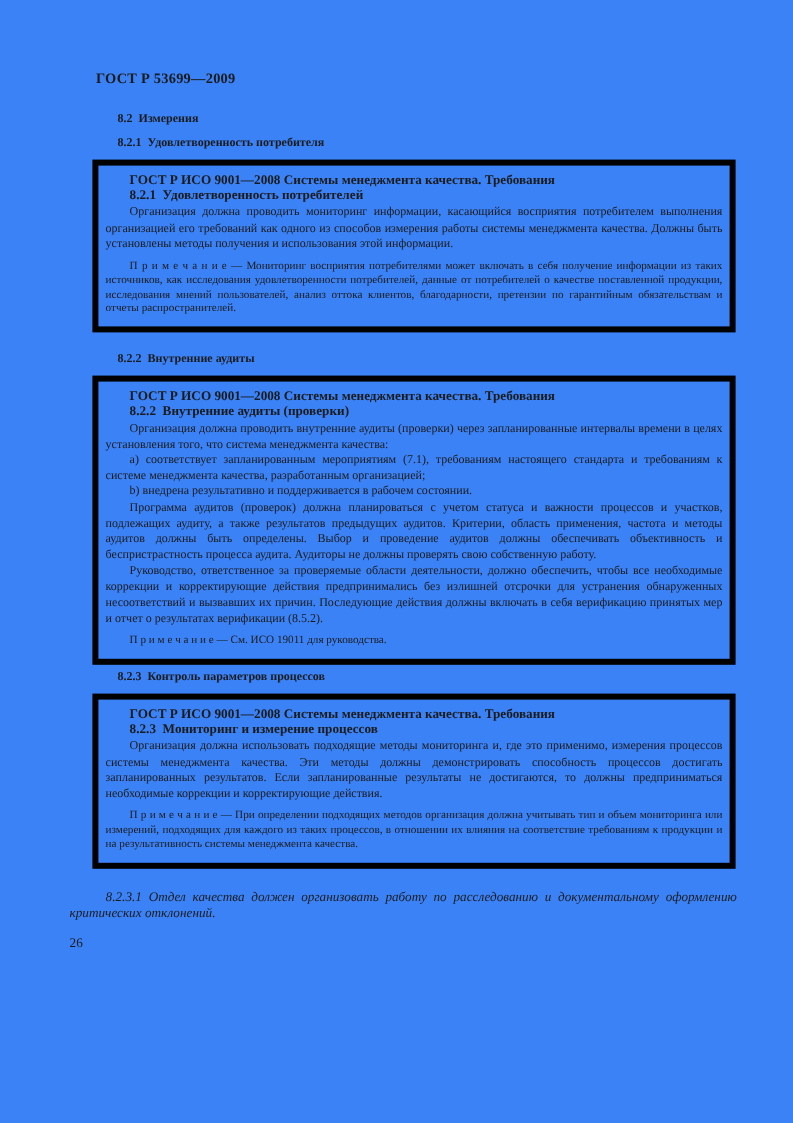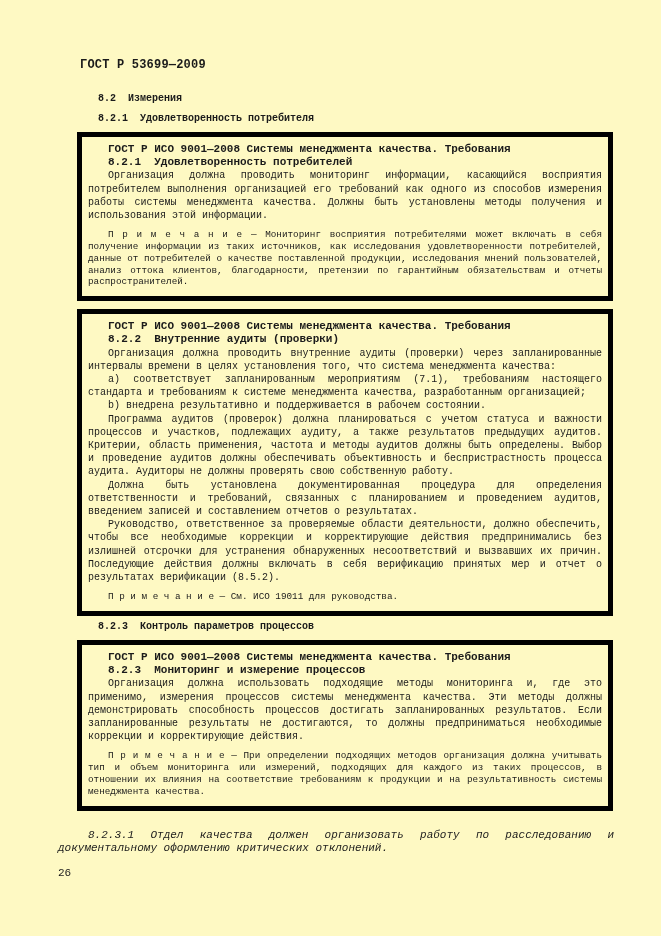--- a/index.html
+++ b/index.html
@@ -5,23 +5,23 @@
   html, body {
     margin: 0;
     padding: 0;
     background: #ffffff;
   }
   .page {
     position: relative;
     width: 661px;
     height: 936px;
     box-sizing: border-box;
-    background: #fef9c3;
+    background: #3b82f6;
     color: #1b1b1b;
-    font-family: Liberation Mono, monospace;
+    font-family: Liberation Serif, serif;
     padding: 58px 48px 0 58px;
     overflow: hidden;
   }
   .doc-header {
     font-weight: bold;
     font-size: 12px;
     letter-spacing: 0.2px;
     margin: 0 0 0 22px;
     white-space: pre-wrap;
   }
@@ -88,29 +88,29 @@
 
   <div class="sec-heading h-821">8.2.1  Удовлетворенность потребителя</div>
 
   <div class="quote-box">
     <p class="q-title">ГОСТ Р ИСО 9001—2008 Системы менеджмента качества. Требования</p>
     <p class="q-subtitle">8.2.1  Удовлетворенность потребителей</p>
     <p class="q-para">Организация должна проводить мониторинг информации, касающийся восприятия потребителем выполнения организацией его требований как одного из способов измерения работы системы менеджмента качества. Должны быть установлены методы получения и использования этой информации.</p>
     <p class="q-note">П р и м е ч а н и е — Мониторинг восприятия потребителями может включать в себя получение информации из таких источников, как исследования удовлетворенности потребителей, данные от потребителей о качестве поставленной продукции, исследования мнений пользователей, анализ оттока клиентов, благодарности, претензии по гарантийным обязательствам и отчеты распространителей.</p>
   </div>
 
+  <div class="sec-heading h-822">8.2.2  Внутренние аудиты</div>
 
   <div class="quote-box">
     <p class="q-title">ГОСТ Р ИСО 9001—2008 Системы менеджмента качества. Требования</p>
     <p class="q-subtitle">8.2.2  Внутренние аудиты (проверки)</p>
     <p class="q-para">Организация должна проводить внутренние аудиты (проверки) через запланированные интервалы времени в целях установления того, что система менеджмента качества:</p>
     <p class="q-para">a)  соответствует запланированным мероприятиям (7.1), требованиям настоящего стандарта и требованиям к системе менеджмента качества, разработанным организацией;</p>
     <p class="q-para">b)  внедрена результативно и поддерживается в рабочем состоянии.</p>
     <p class="q-para">Программа аудитов (проверок) должна планироваться с учетом статуса и важности процессов и участков, подлежащих аудиту, а также результатов предыдущих аудитов. Критерии, область применения, частота и методы аудитов должны быть определены. Выбор и проведение аудитов должны обеспечивать объективность и беспристрастность процесса аудита. Аудиторы не должны проверять свою собственную работу.</p>
-    <p class="q-para">Должна быть установлена документированная процедура для определения ответственности и требований, связанных с планированием и проведением аудитов, введением записей и составлением отчетов о результатах.</p>
     <p class="q-para">Руководство, ответственное за проверяемые области деятельности, должно обеспечить, чтобы все необходимые коррекции и корректирующие действия предпринимались без излишней отсрочки для устранения обнаруженных несоответствий и вызвавших их причин. Последующие действия должны включать в себя верификацию принятых мер и отчет о результатах верификации (8.5.2).</p>
     <p class="q-note">П р и м е ч а н и е — См. ИСО 19011 для руководства.</p>
   </div>
 
   <div class="sec-heading h-823">8.2.3  Контроль параметров процессов</div>
 
   <div class="quote-box">
     <p class="q-title">ГОСТ Р ИСО 9001—2008 Системы менеджмента качества. Требования</p>
     <p class="q-subtitle">8.2.3  Мониторинг и измерение процессов</p>
     <p class="q-para">Организация должна использовать подходящие методы мониторинга и, где это применимо, измерения процессов системы менеджмента качества. Эти методы должны демонстрировать способность процессов достигать запланированных результатов. Если запланированные результаты не достигаются, то должны предприниматься необходимые коррекции и корректирующие действия.</p>

